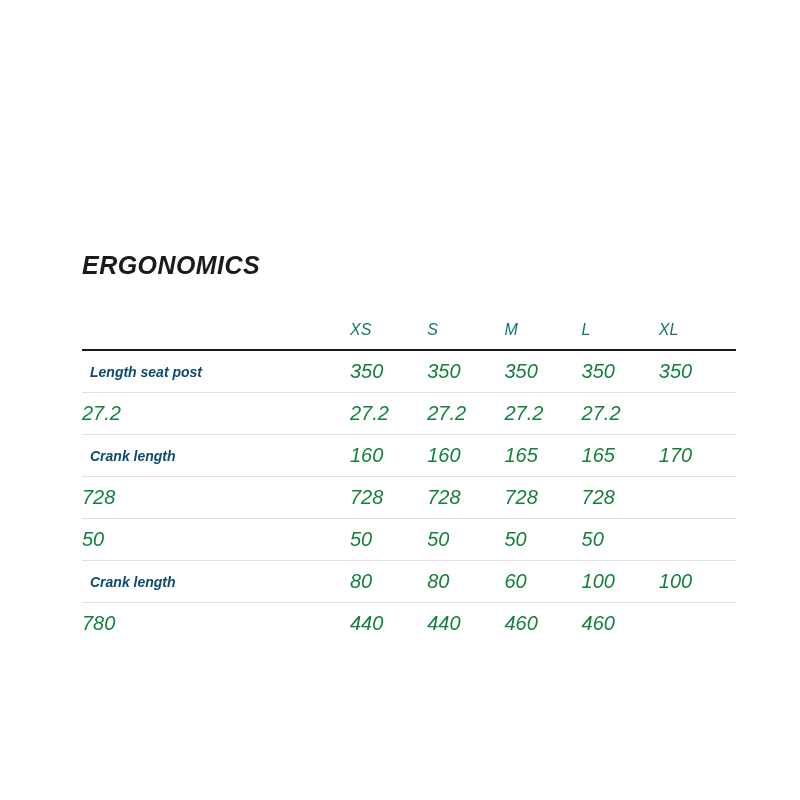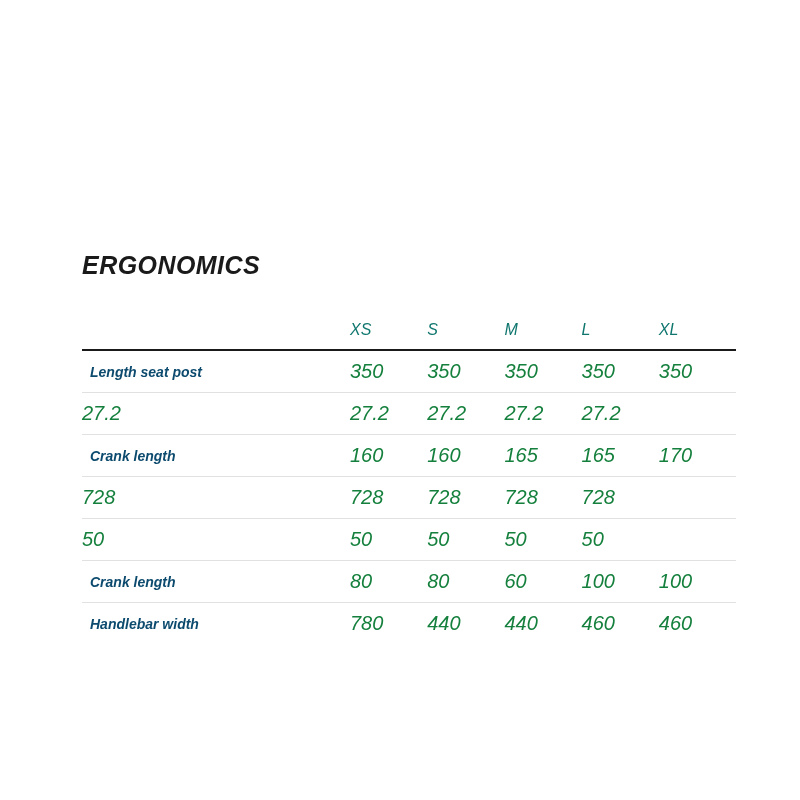--- a/index.html
+++ b/index.html
@@ -137,21 +137,20 @@
         <div class="t-row">
           <div class="row-label">Crank length</div>
           <div class="cell">80</div>
           <div class="cell">80</div>
           <div class="cell">60</div>
           <div class="cell">100</div>
           <div class="cell">100</div>
         </div>
 
         <div class="t-row">
-          <div class="row-label">Handlebar width</div>
           <div class="cell">780</div>
           <div class="cell">440</div>
           <div class="cell">440</div>
           <div class="cell">460</div>
           <div class="cell">460</div>
         </div>
 
       </div>
     </div>
   </div>

